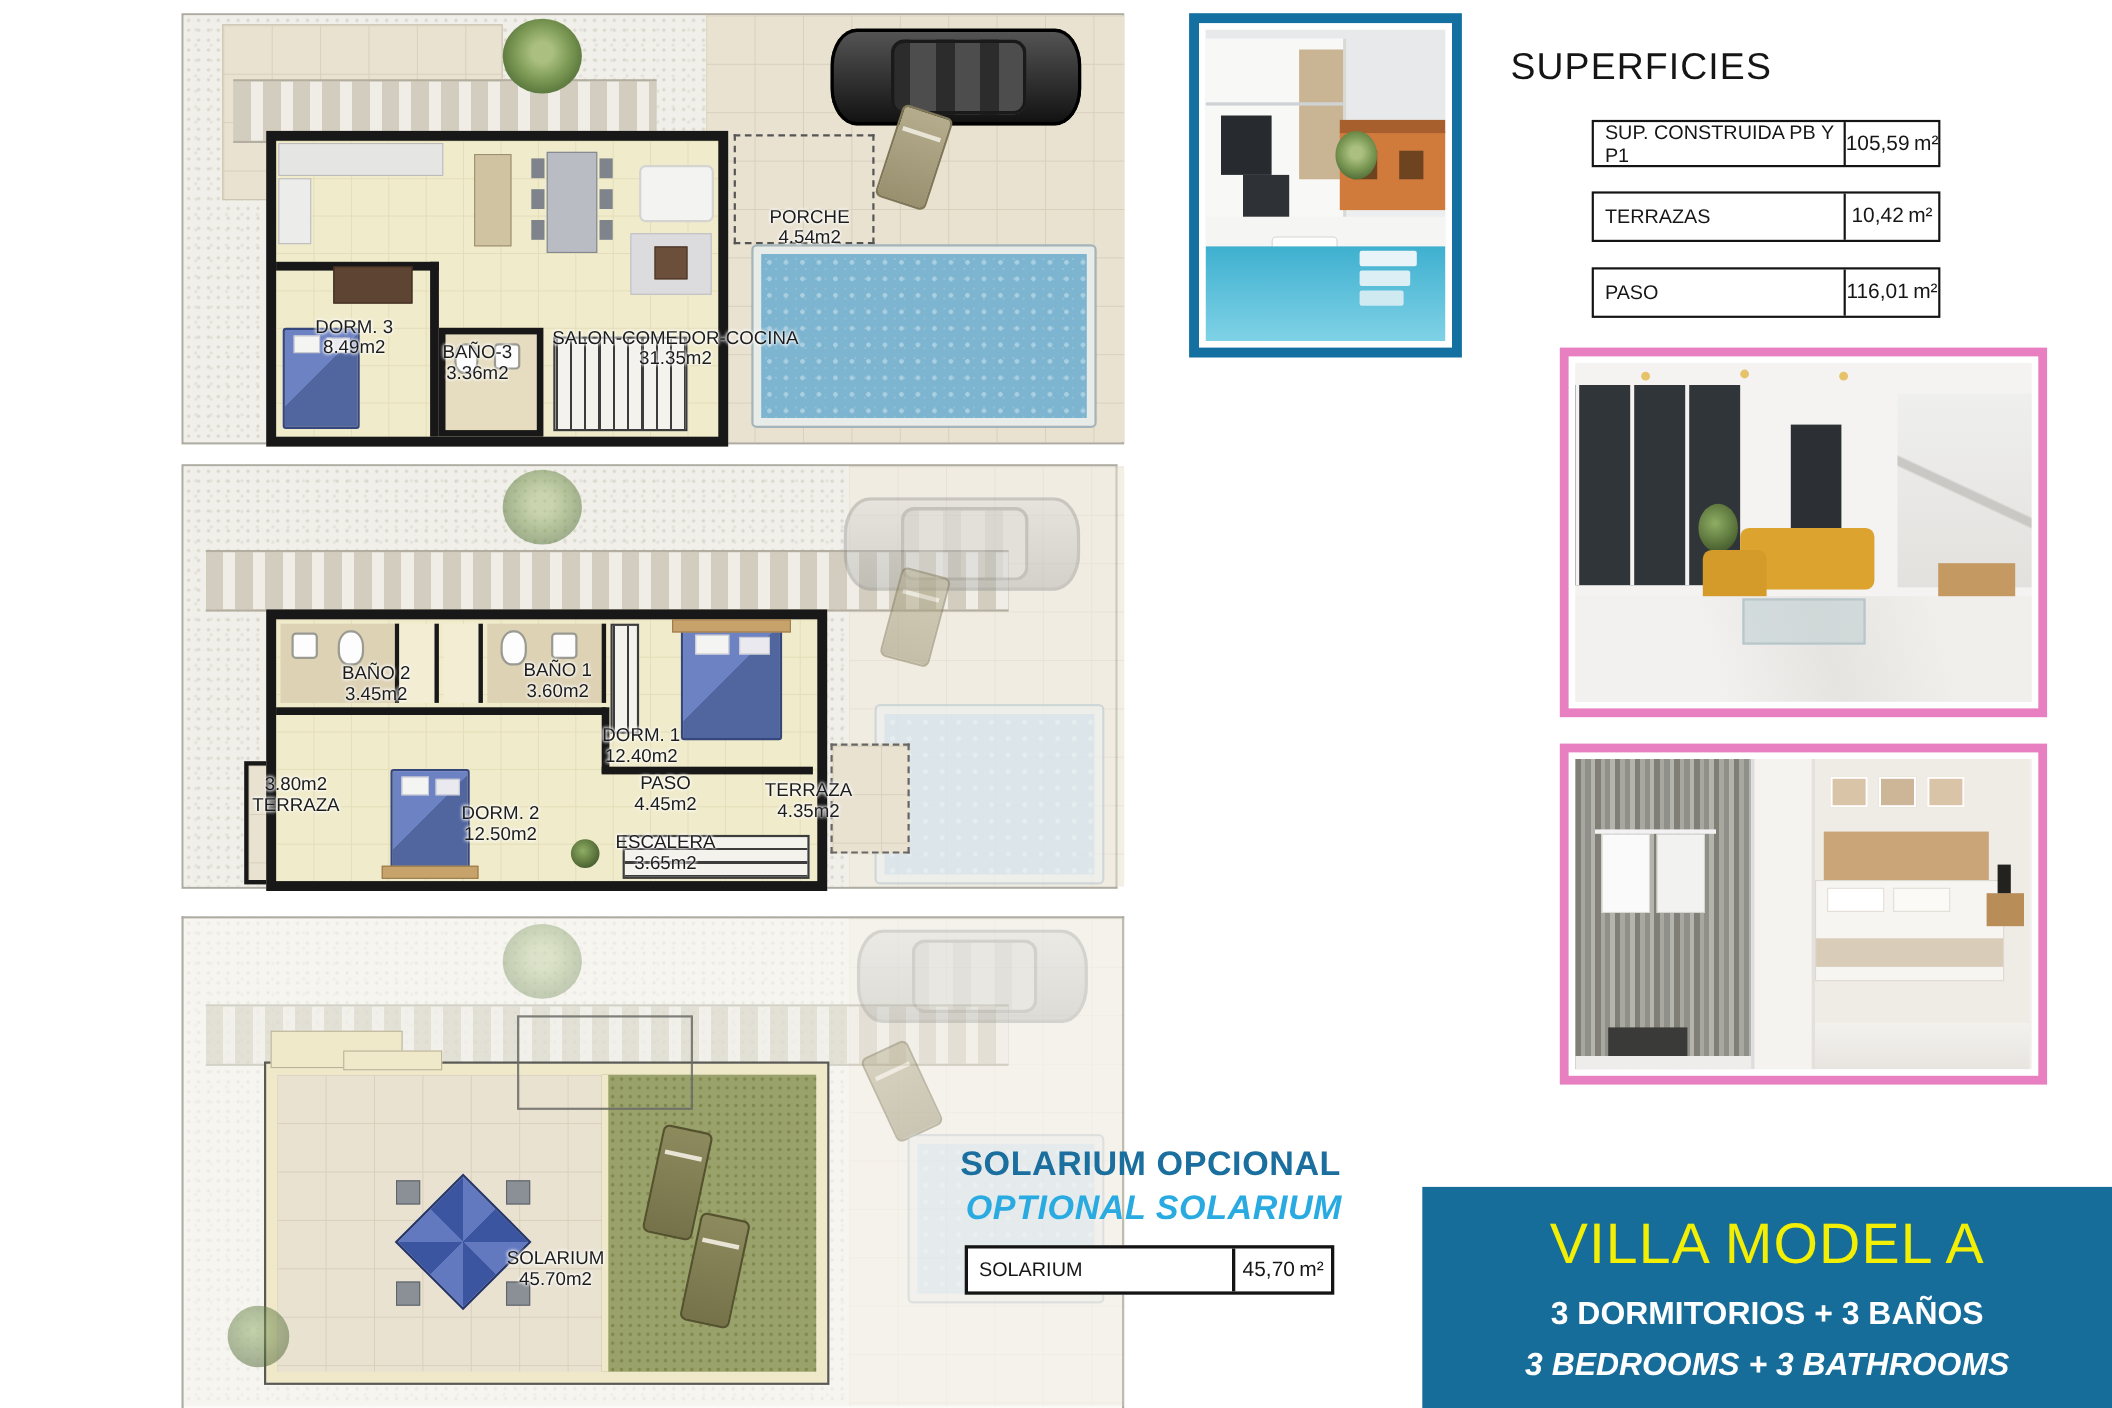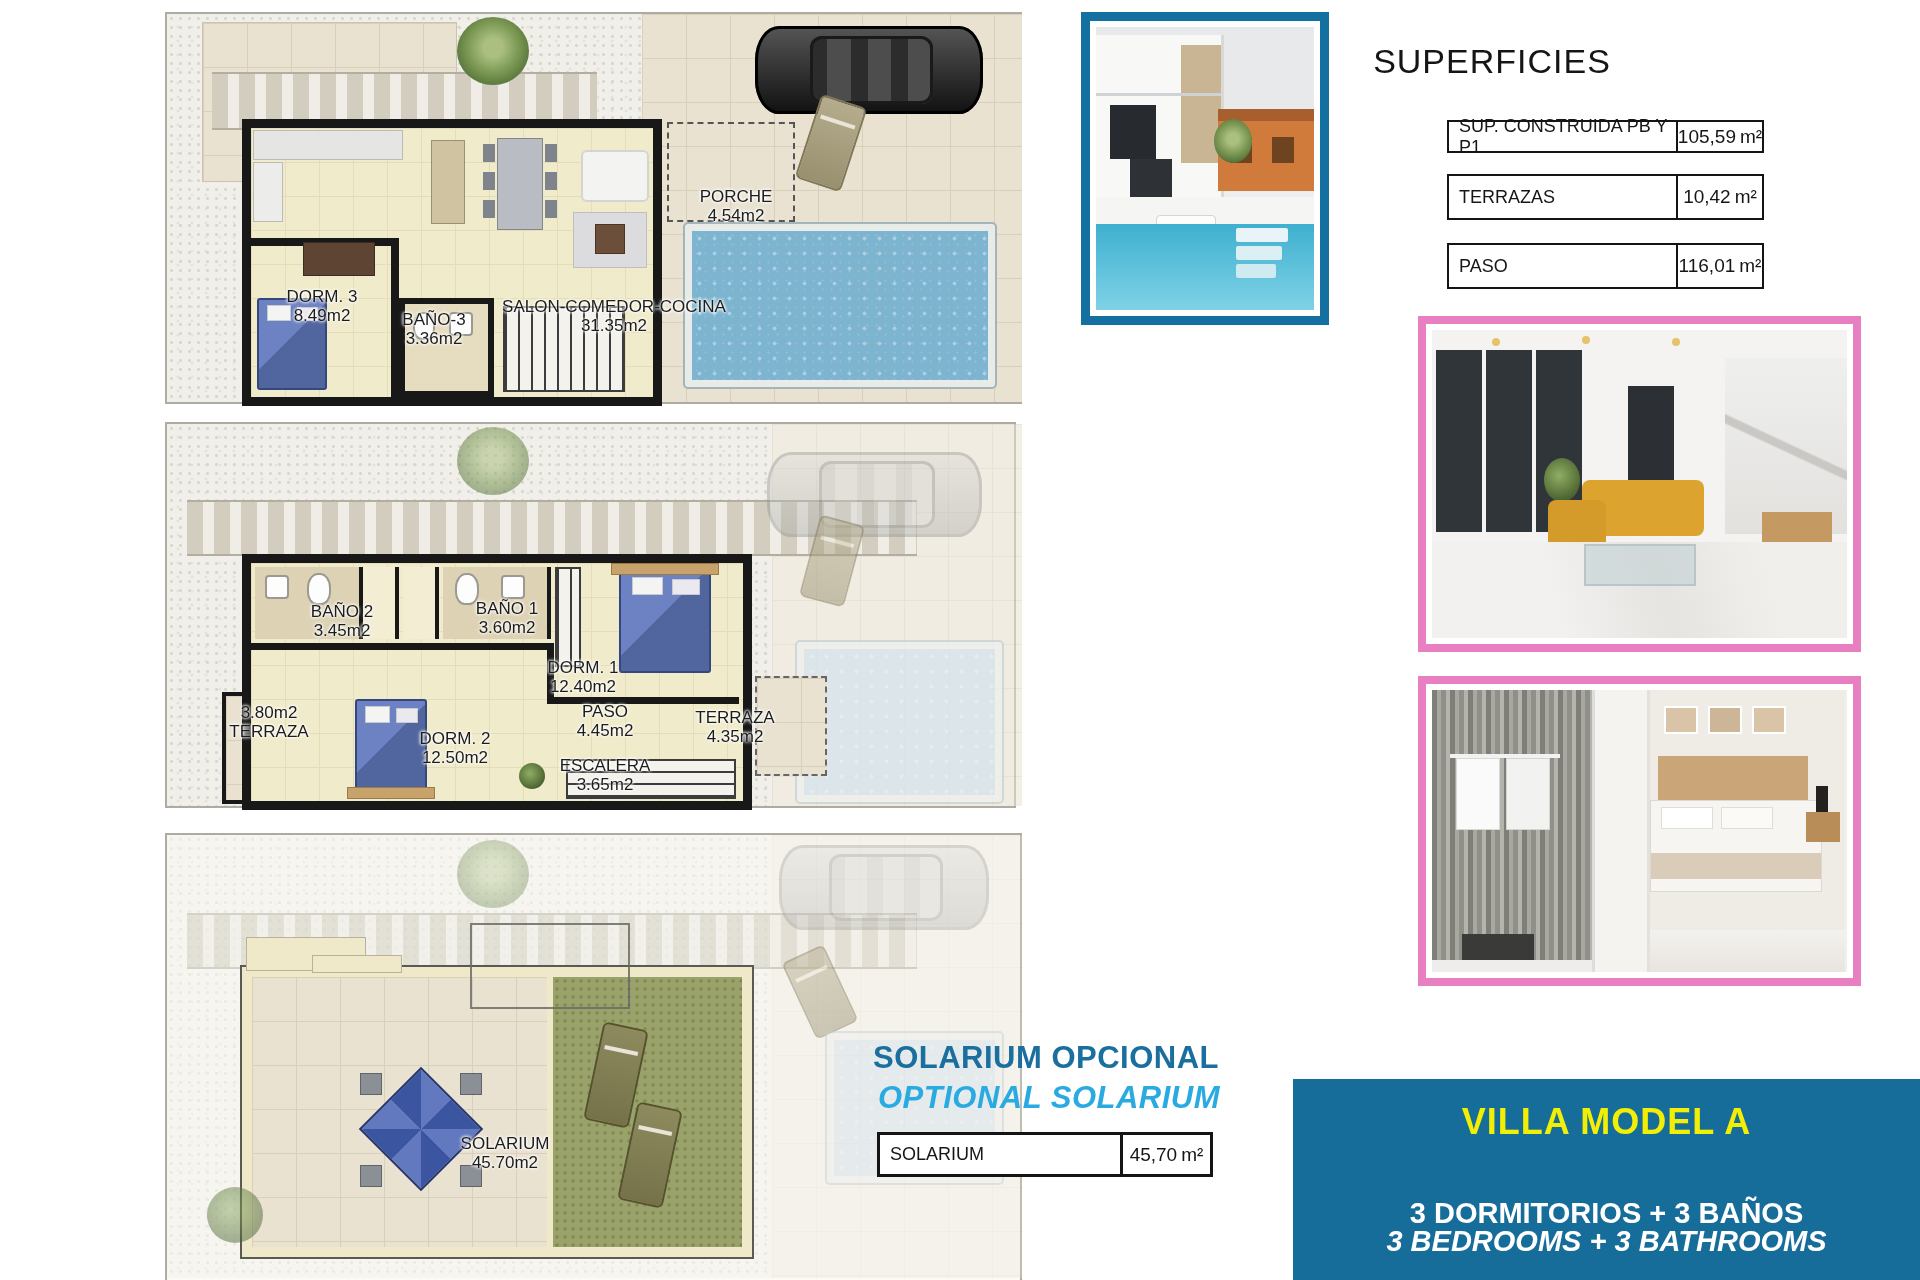--- a/index.html
+++ b/index.html
@@ -51,21 +51,21 @@
   
   .photo{position:absolute;background:#fff}
   .photo .inner{position:absolute;inset:6px;overflow:hidden;background:#eceeef}
   .photo.teal{border:9px solid #1470a0}
   .photo.pink{border:8px solid #e87fc0}
 
   
   .sol-es{position:absolute;font-size:31px;font-weight:bold;color:#1b6f9e;letter-spacing:.5px;white-space:nowrap;z-index:40}
   .sol-en{position:absolute;font-size:31px;font-weight:bold;font-style:italic;color:#29abe2;letter-spacing:.5px;white-space:nowrap;z-index:40}
   .villa-box{position:absolute;background:#176d99;z-index:40}
-  .villa-title{position:absolute;width:100%;text-align:center;font-size:36px;font-weight:bold;color:#f2ee04;letter-spacing:1px}
+  .villa-title{position:absolute;width:100%;text-align:center;font-size:52px;font-weight:normal;color:#f2ee04;letter-spacing:1px}
   .villa-es{position:absolute;width:100%;text-align:center;font-size:29px;font-weight:bold;color:#fff}
   .villa-en{position:absolute;width:100%;text-align:center;font-size:29px;font-weight:bold;font-style:italic;color:#fff}
 </style>
 </head>
 <body>
 
 <div class="page">
 
   <div class="plan" style="left:165px;top:12px;width:857px;height:392px">
     <div class="abs gravel" style="left:0;top:0;width:475px;height:388px"></div>
@@ -251,21 +251,21 @@
       <div class="abs" style="left:60px;top:188px;width:60px;height:18px;background:#fdfdfd;border:1px solid #d5d5d2;border-radius:4px"></div>
       <div class="abs" style="left:0;bottom:0;width:100%;height:86px;background:linear-gradient(180deg,#3fb0d0,#7fd2e6)">
         <div class="abs" style="right:26px;top:4px;width:52px;height:14px;background:#e8f4f7;border-radius:2px"></div>
         <div class="abs" style="right:32px;top:22px;width:46px;height:14px;background:#dceff4;border-radius:2px"></div>
         <div class="abs" style="right:38px;top:40px;width:40px;height:14px;background:#d0eaf1;border-radius:2px"></div>
       </div>
     </div>
   </div>
 
   <div class="sup-title" style="left:1332px;top:42px;width:320px">SUPERFICIES</div>
-  <div class="trow" style="left:1447px;top:120px;width:317px;height:33px">
+  <div class="trow" style="left:1447px;top:109px;width:317px;height:43px">
     <div class="lbl">SUP. CONSTRUIDA PB Y P1</div>
     <div class="val">
       <span>105,59</span>
       <span>m²</span>
     </div>
   </div>
   <div class="trow" style="left:1447px;top:174px;width:317px;height:46px">
     <div class="lbl">TERRAZAS</div>
     <div class="val">
       <span>10,42</span>
@@ -328,17 +328,17 @@
   <div class="trow" style="left:877px;top:1132px;width:336px;height:45px;border-width:3px;z-index:40">
     <div class="lbl">SOLARIUM</div>
     <div class="val" style="width:90px;border-left-width:3px">
       <span>45,70</span>
       <span>m²</span>
     </div>
   </div>
 
   <div class="villa-box" style="left:1293px;top:1079px;width:627px;height:201px">
     <div class="villa-title" style="top:22px">VILLA MODEL A</div>
-    <div class="villa-es" style="top:118px">3 DORMITORIOS + 3 BAÑOS</div>
+    <div class="villa-es" style="top:100px">3 DORMITORIOS + 3 BAÑOS</div>
     <div class="villa-en" style="top:146px">3 BEDROOMS + 3 BATHROOMS</div>
   </div>
 
 </div>
 
 </body></html>

